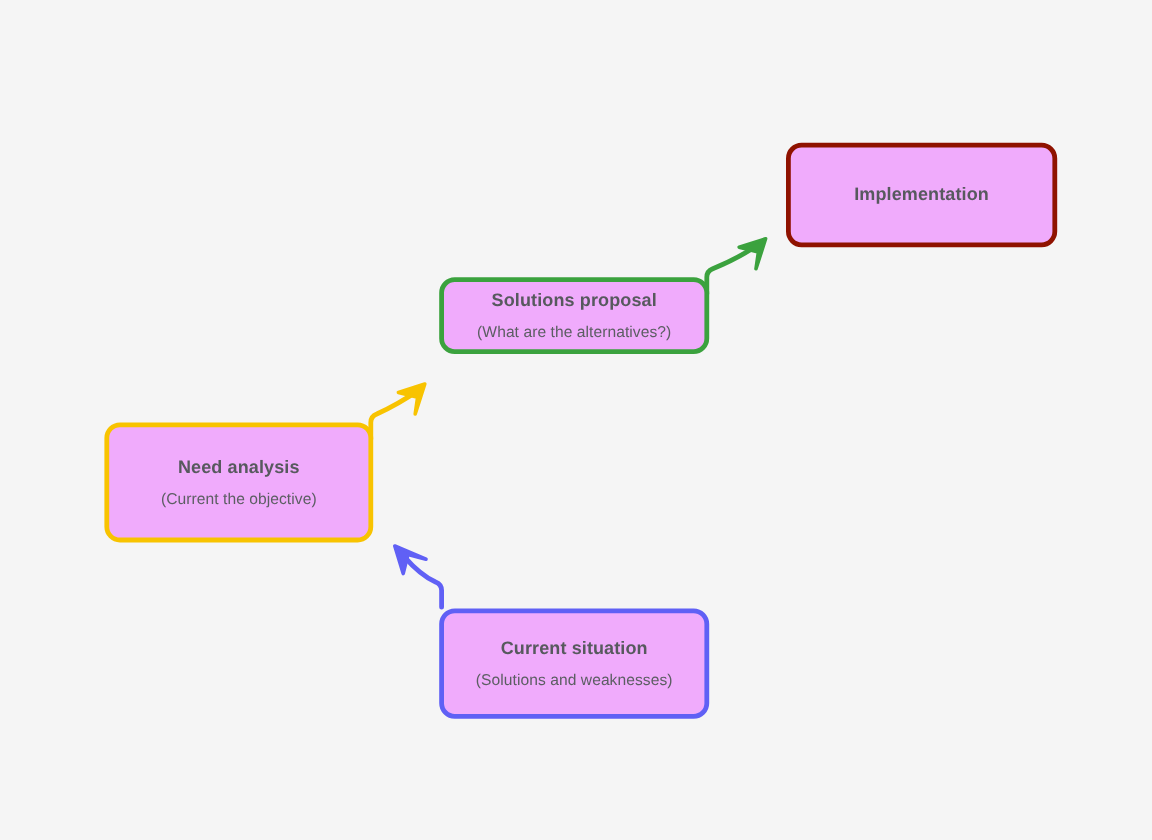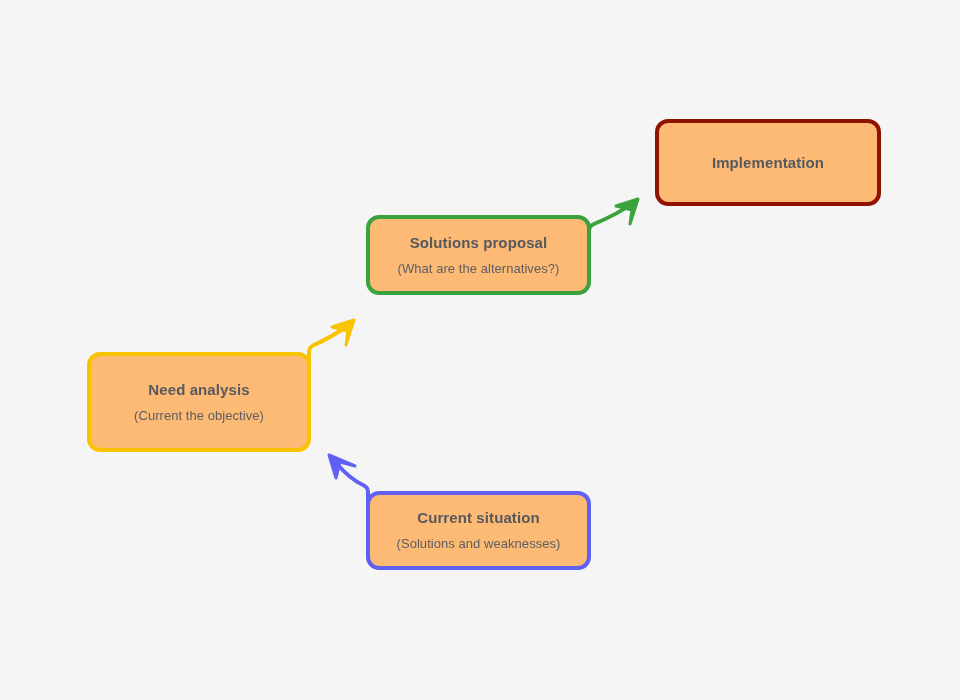--- a/index.html
+++ b/index.html
@@ -24,21 +24,21 @@
     position: absolute;
     left: 0;
     top: 0;
     width: 960px;
     height: 700px;
     pointer-events: none;
   }
   .node {
     position: absolute;
     box-sizing: border-box;
-    background: #fdba74;
+    background: #f0abfc;
     border-style: solid;
     border-width: 4px;
     border-radius: 13px;
     display: flex;
     flex-direction: column;
     align-items: center;
     justify-content: center;
     text-align: center;
   }
   .node-title {
@@ -61,37 +61,37 @@
   }
   .node-implementation {
     left: 655px;
     top: 119px;
     width: 226px;
     height: 87px;
     border-color: #8f1200;
   }
   .node-solutions {
     left: 366px;
-    top: 215px;
+    top: 231px;
     width: 225px;
-    height: 80px;
+    height: 64px;
     border-color: #3ba23e;
   }
   .node-need {
     left: 87px;
     top: 352px;
     width: 224px;
     height: 100px;
     border-color: #f8c300;
   }
   .node-current {
     left: 366px;
-    top: 491px;
+    top: 507px;
     width: 225px;
-    height: 79px;
+    height: 92px;
     border-color: #6060f5;
   }
 </style>
 </head>
 <body>
 
 <div id="canvas">
 
   <svg id="arrow-layer" width="960" height="700" viewBox="0 0 960 700" xmlns="http://www.w3.org/2000/svg">
 

